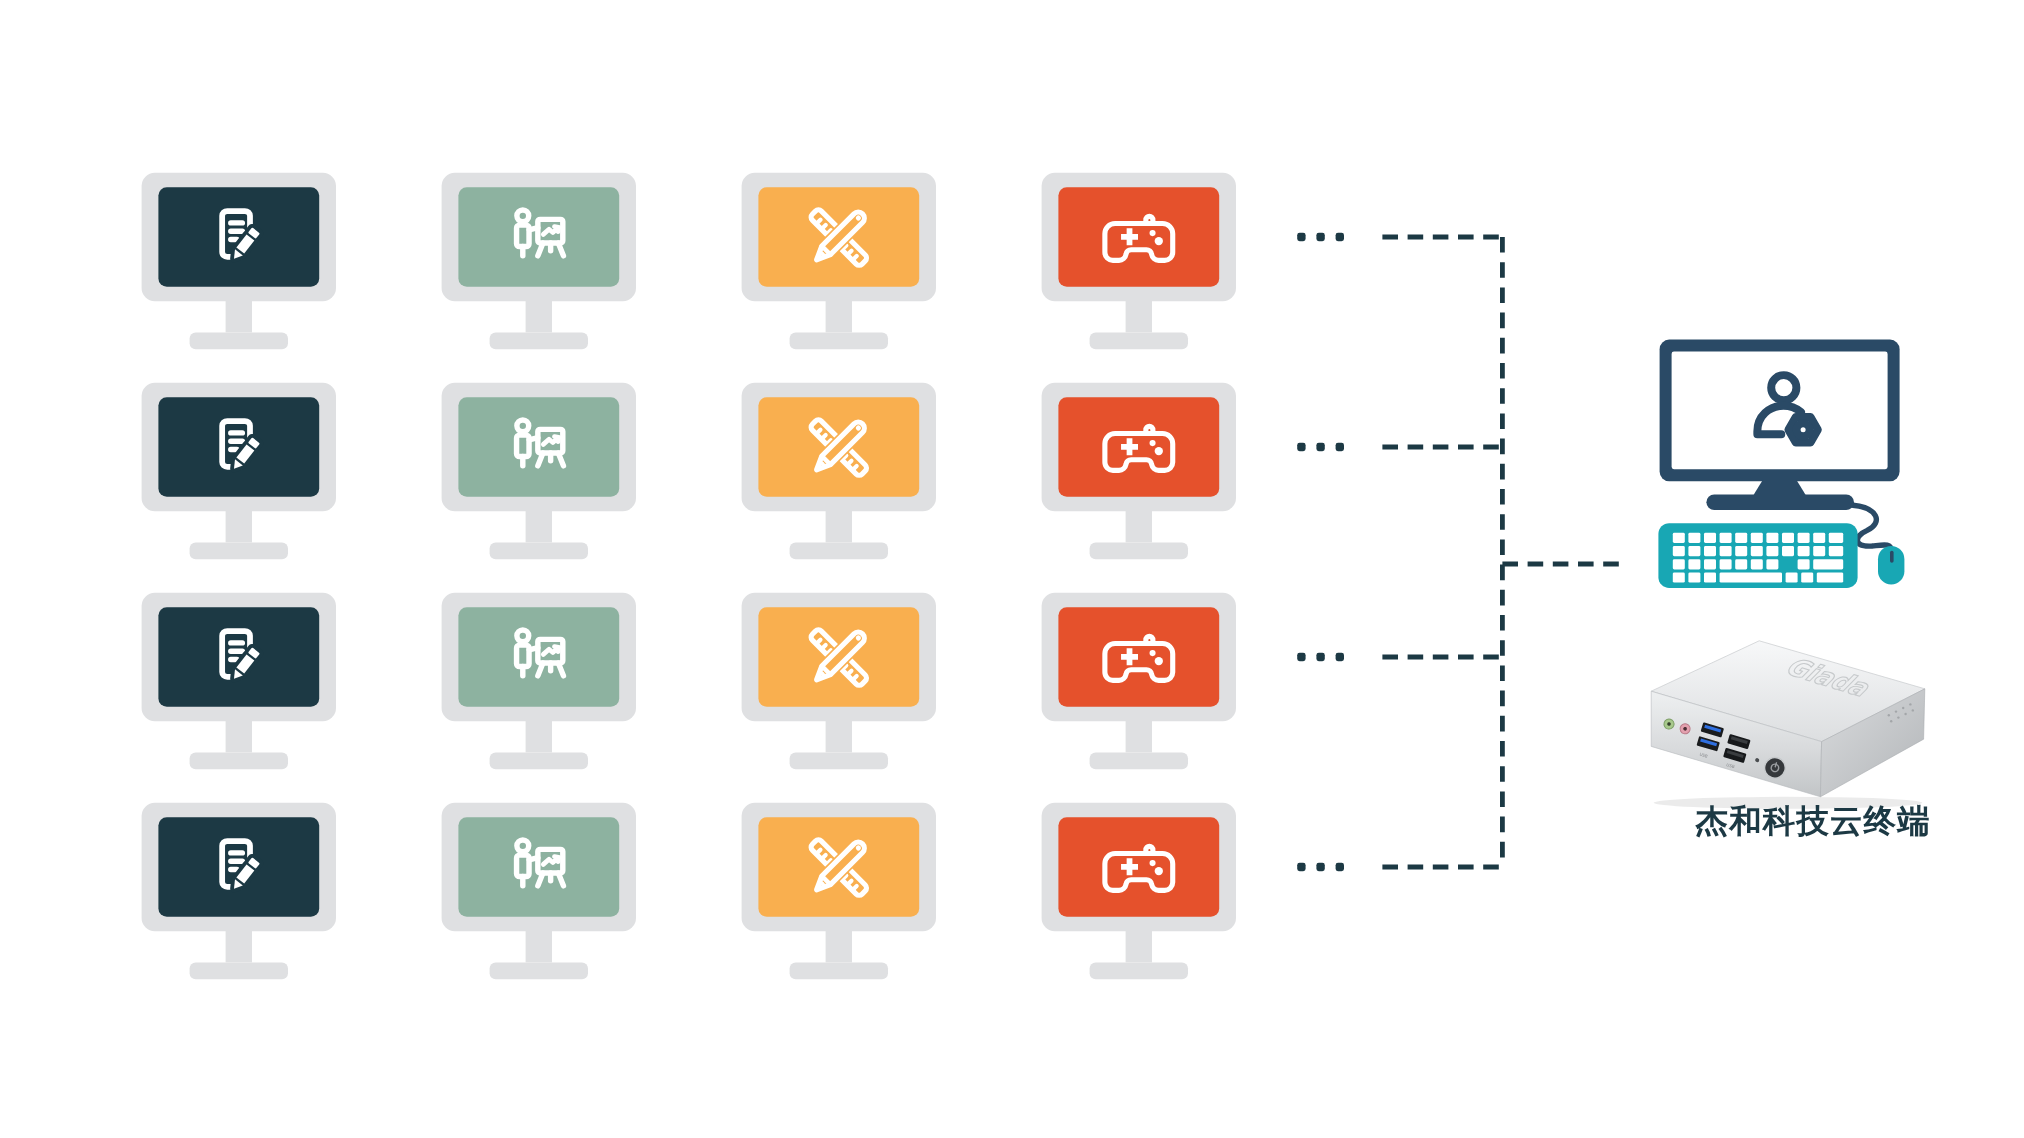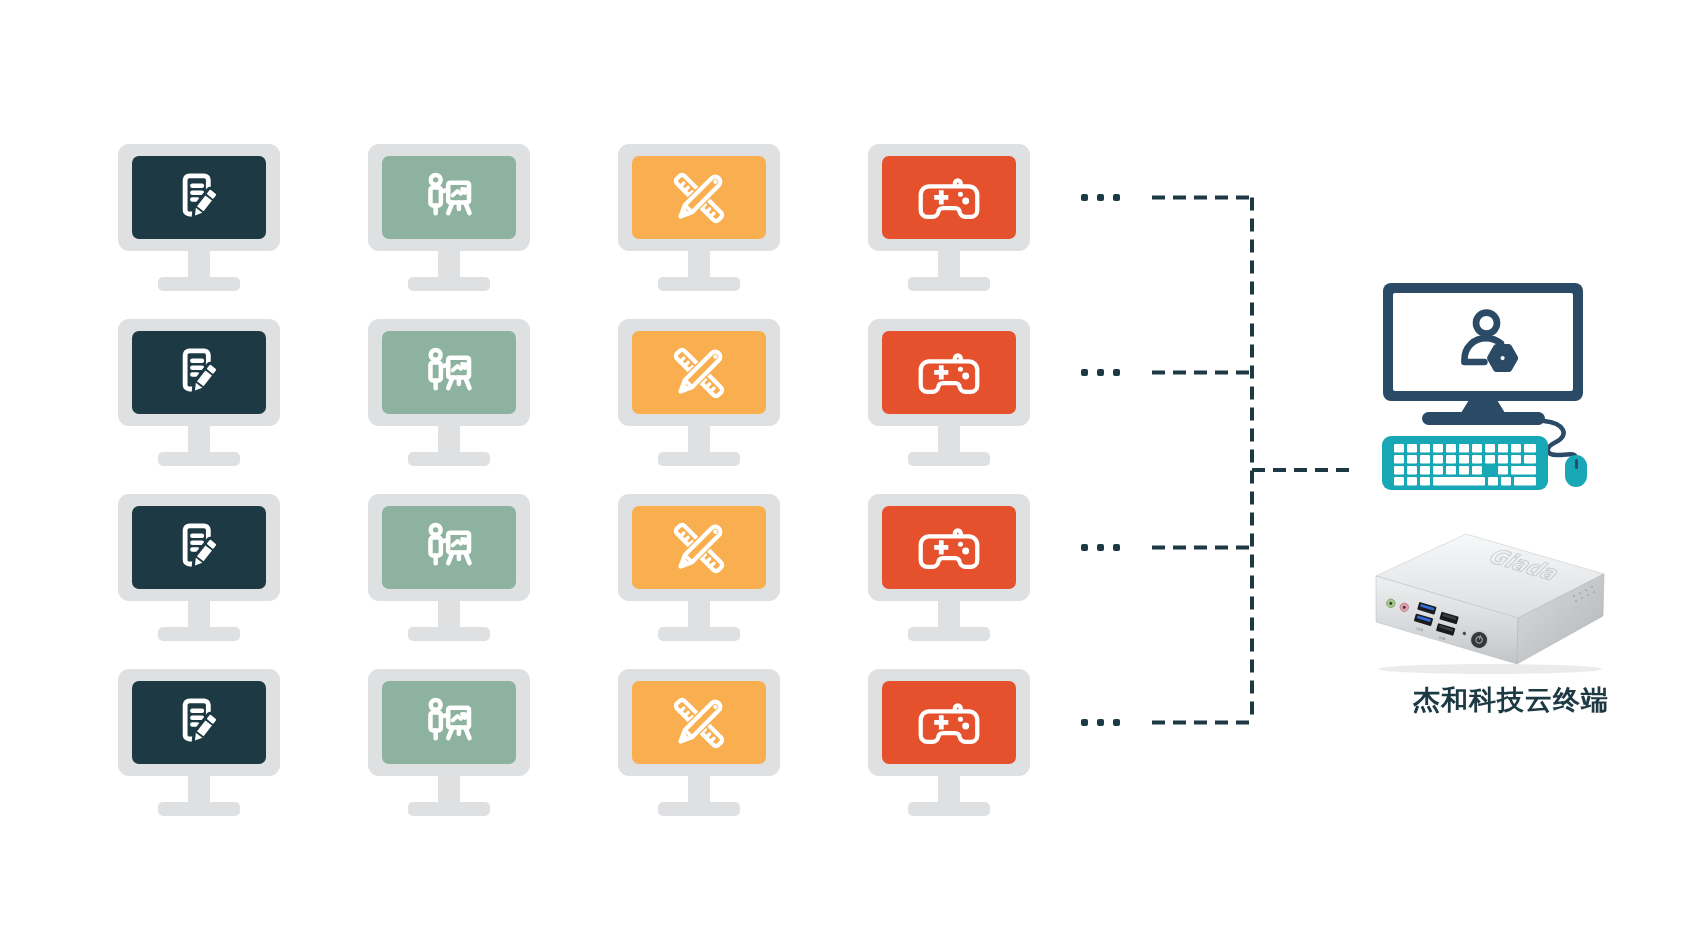--- a/index.html
+++ b/index.html
@@ -31,21 +31,21 @@
   .host-neck{position:absolute;left:1461px;top:400px;width:44px;height:13px;background:var(--device-navy);
     clip-path:polygon(18% 0,82% 0,100% 100%,0 100%);}
   .host-base{position:absolute;left:1422px;top:412px;width:123px;height:13px;background:var(--device-navy);border-radius:7px;}
   .keyboard{position:absolute;left:1382px;top:436px;width:166px;height:54px;background:var(--teal);border-radius:9px;}
   .keyboard svg{width:166px;height:54px;display:block;}
   .mouse{position:absolute;left:1565px;top:455px;width:22px;height:32px;background:var(--teal);border-radius:11px;}
   .mouse i{position:absolute;left:9.5px;top:4px;width:3px;height:10px;background:var(--device-navy);border-radius:2px;display:block;}
 
   .minipc{position:absolute;left:1368px;top:524px;width:245px;height:152px;}
 
-  .terminal-label{position:absolute;left:1400px;top:682px;width:222px;text-align:center;
+  .terminal-label{position:absolute;left:1400px;top:666px;width:222px;text-align:center;
     font-size:27px;font-weight:700;color:var(--connector);letter-spacing:1px;white-space:nowrap;}
 </style>
 </head>
 <body>
 
 <div class="canvas">
 
   <div id="grid">
       <div class="monitor" style="left: 118px; top: 144px;">
     <div class="bezel">

